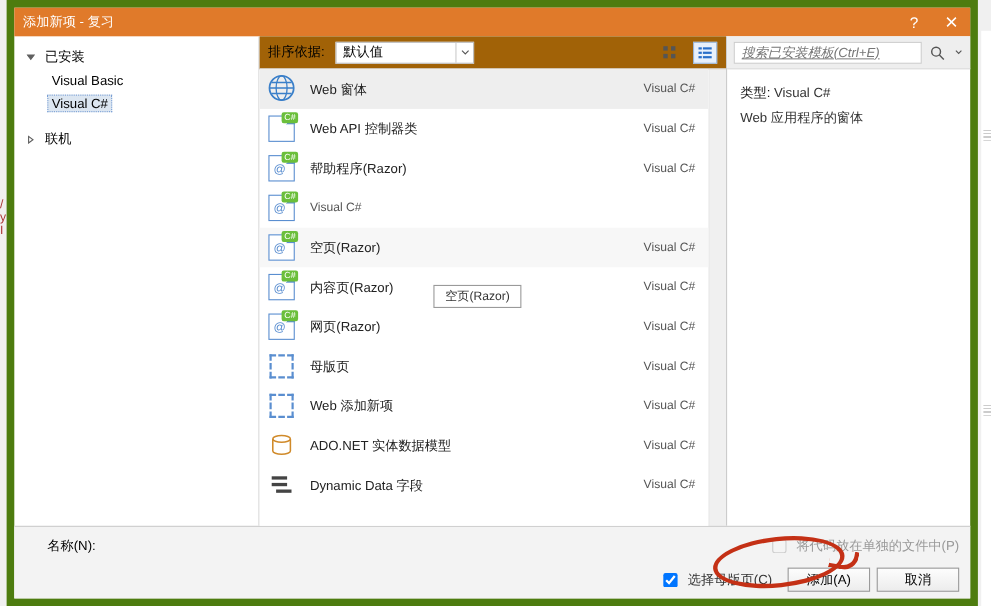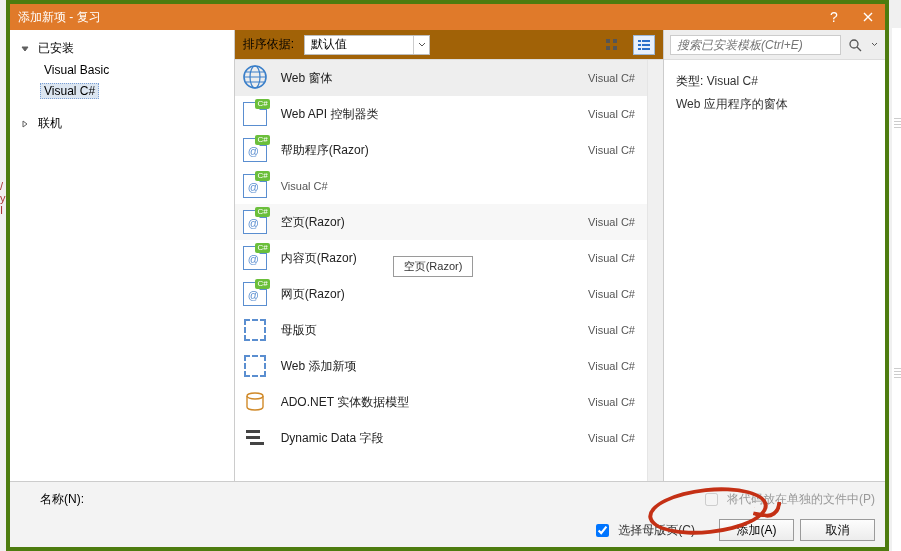--- a/index.html
+++ b/index.html
@@ -1,17 +1,17 @@
 <!DOCTYPE html>
 <html><head>
 <meta charset="utf-8">
 <style>
   * { box-sizing: border-box; font-family: "Microsoft YaHei", "Segoe UI", Tahoma, sans-serif; font-size: 12px; }
   body { margin: 0; background: #f0f0f0; width: 901px; height: 551px; overflow: hidden; position: relative; }
-  .dialog { position: absolute; top: 0; left: 6px; width: 883px; height: 551px; background: #fff; border: 4px solid #4d7c0f; display: flex; flex-direction: column; }
+  .dialog { position: absolute; top: 0; left: 6px; width: 883px; height: 551px; background: #fff; border: 7px solid #4d7c0f; display: flex; flex-direction: column; }
   .titlebar { height: 26px; background: #e07a2a; color: #fff; display: flex; align-items: center; padding-left: 8px; }
   .titlebar .title { flex: 1; font-size: 12px; }
   .titlebar .btn { width: 34px; height: 26px; display: flex; align-items: center; justify-content: center; cursor: pointer; }
   .titlebar .btn svg { fill: none; stroke: #fff; stroke-width: 1.4; }
   .body { flex: 1; display: flex; min-height: 0; }
   .left-pane { width: 230px; border-right: 1px solid #ccc; padding: 8px 6px; display: flex; flex-direction: column; gap: 2px; }
   .tree-row { display: flex; align-items: center; gap: 4px; padding: 2px 4px; cursor: pointer; }
   .tree-caret { width: 10px; height: 10px; display: inline-flex; align-items: center; justify-content: center; }
   .tree-caret svg { width: 8px; height: 8px; stroke: #606060; fill: #606060; }
   .tree-indent { width: 16px; display: inline-block; }
@@ -27,29 +27,29 @@
   .template-list { flex: 1; overflow-y: auto; overflow-x: hidden; background: #fff; position: relative; }
   .template-row { height: 36px; display: flex; align-items: center; padding: 0 12px 0 6px; gap: 12px; cursor: pointer; border-bottom: 0; }
   .template-row.highlight { background: #eeeeee; }
   .template-row.selected { background: #f7f7f7; }
   .template-row .ticon { width: 28px; height: 28px; display: flex; align-items: center; justify-content: center; }
   .template-row .tname { flex: 1; color: #222; }
   .template-row .tlang { color: #555; font-size: 11px; }
   .tooltip-box { position: absolute; border: 1px solid #9a9a9a; background: #fff; padding: 2px 10px; font-size: 11px; color: #333; left: 158px; top: 196px; pointer-events: none; }
   .right-pane { flex: 1; display: flex; flex-direction: column; }
   .searchbar { height: 30px; display: flex; align-items: center; padding: 0 6px; border-bottom: 1px solid #ddd; background: #eee; gap: 4px; }
-  .searchbar input { flex: 1; border: 1px solid #ccc; height: 20px; padding: 0 6px; font-style: italic; color: #888; }
+  .searchbar input { flex: 1; border: 1px solid #ccc; height: 20px; padding: 0 6px; font-style: italic; color: #888; text-decoration: underline; }
   .searchbar .sicon { width: 20px; display: flex; align-items: center; justify-content: center; }
   .detail { padding: 10px 12px; color: #333; line-height: 1.9; }
   .detail .tline span.k { color: #111; }
   .footer { border-top: 1px solid #ccc; padding: 8px 10px 6px 10px; display: flex; flex-direction: column; gap: 10px; background: #f3f3f3; }
   .row-name { display: flex; align-items: center; gap: 10px; }
   .row-name .lbl { width: 80px; margin-left: 20px; }
   .row-name input { width: 528px; height: 20px; border: 1px solid #bdbdbd; padding: 0 6px; background: #fff; }
-  .row-bottom { display: flex; align-items: center; justify-content: flex-end; gap: 16px; }
+  .row-bottom { display: flex; align-items: center; justify-content: flex-end; gap: 6px; }
   .chk { display: flex; align-items: center; gap: 6px; color: #333; }
   .chk.dis { color: #999; }
   .chk input { width: 13px; height: 13px; }
   .btnrow { display:flex; gap:6px; }
   .button { width: 75px; height: 22px; border: 1px solid #9a9a9a; background: linear-gradient(#fdfdfd,#ececec); display: flex; align-items: center; justify-content: center; cursor: pointer; }
   .scrollbar-vert { width: 16px; background: #f0f0f0; border-left: 1px solid #e5e5e5; }
 
   .t-icon-generic { width:24px; height:24px; border:1px solid #5a8ed0; position:relative; background:#fff; }
   .t-icon-generic .fold { position:absolute; right:-1px; top:-1px; width:8px; height:8px; background:linear-gradient(135deg,#fff 48%, #5a8ed0 52%); }
   .t-icon-generic .badge { position:absolute; right:-4px; top:-4px; background:#6bbf3b; color:#fff; font-size:8px; padding:0 2px; border-radius:2px; line-height:10px; }

